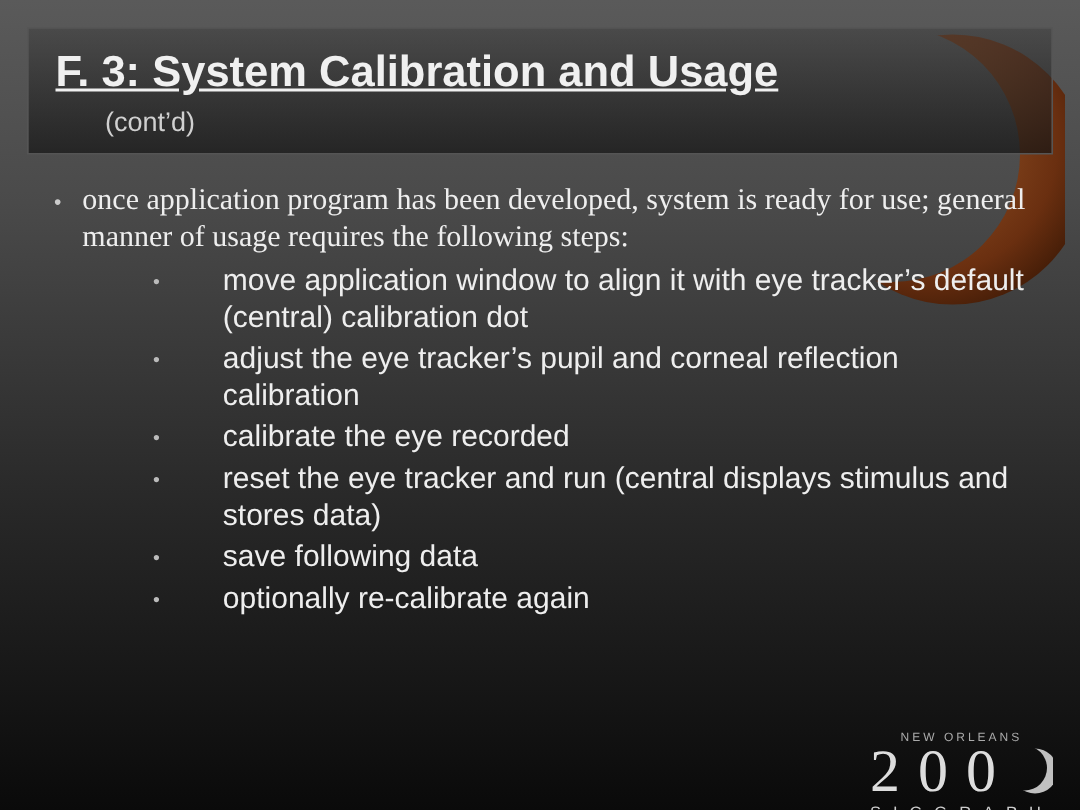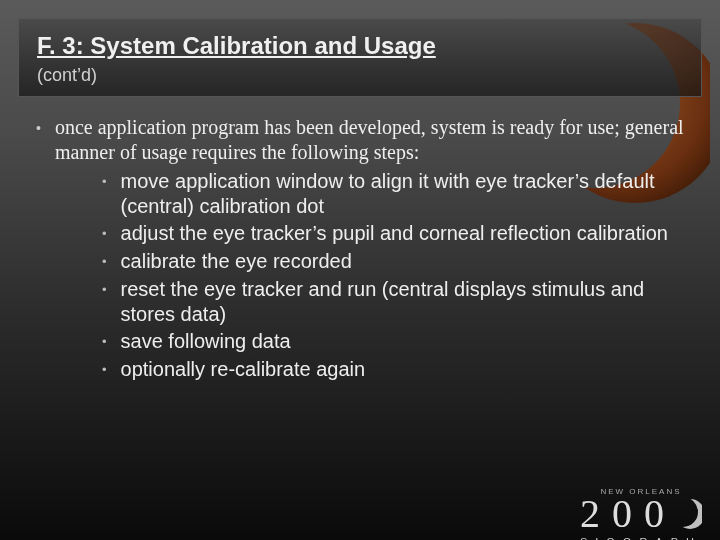--- a/index.html
+++ b/index.html
@@ -18,30 +18,31 @@
   }
   .header-box {
     margin: 18px 18px 0 18px;
     border: 1px solid #555;
     padding: 14px 18px 10px 18px;
     background: linear-gradient(to bottom, rgba(60,60,60,0.5), rgba(20,20,20,0.7));
     position: relative;
     z-index: 2;
   }
   .title {
-    font-size: 24px;
+    font-size: 29px;
     font-weight: bold;
     color: #f0f0f0;
     text-decoration: underline;
     line-height: 1.1;
   }
   .subtitle {
     font-size: 18px;
     color: #d0d0d0;
     margin-top: 6px;
+    margin-left: 33px;
   }
   .body {
     padding: 18px 30px 0 36px;
     position: relative;
     z-index: 2;
   }
   .bullet-l1 {
     display: flex;
     align-items: flex-start;
     font-size: 20px;
@@ -68,21 +69,21 @@
     color: #eee;
     margin-bottom: 2px;
   }
   .bullet-l2 .dot {
     font-size: 13px;
     line-height: 26px;
     margin-right: 14px;
     color: #bbb;
     flex-shrink: 0;
   }
-  .bullet-l2 .txt { flex: 1; }
+  .bullet-l2 .txt { flex: 1; margin-left: 28px; }
   .crescent {
     position: absolute;
     top: 0;
     right: 10px;
     width: 170px;
     height: 200px;
     z-index: 1;
     pointer-events: none;
   }
   .logo-area {

